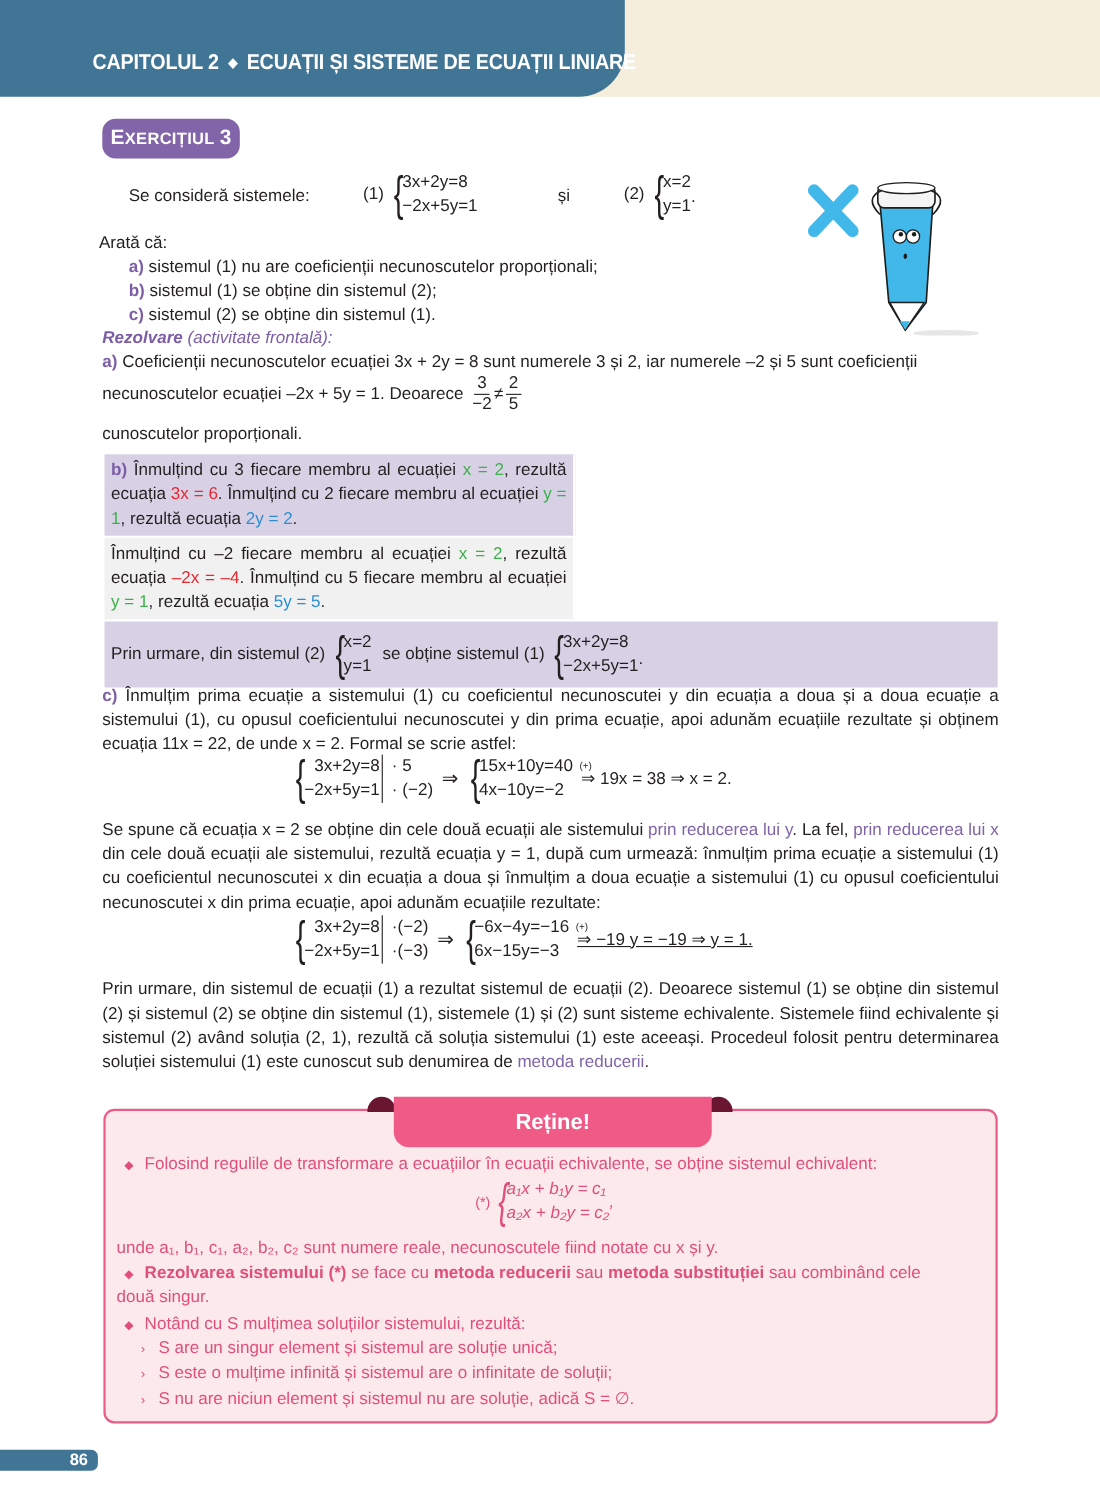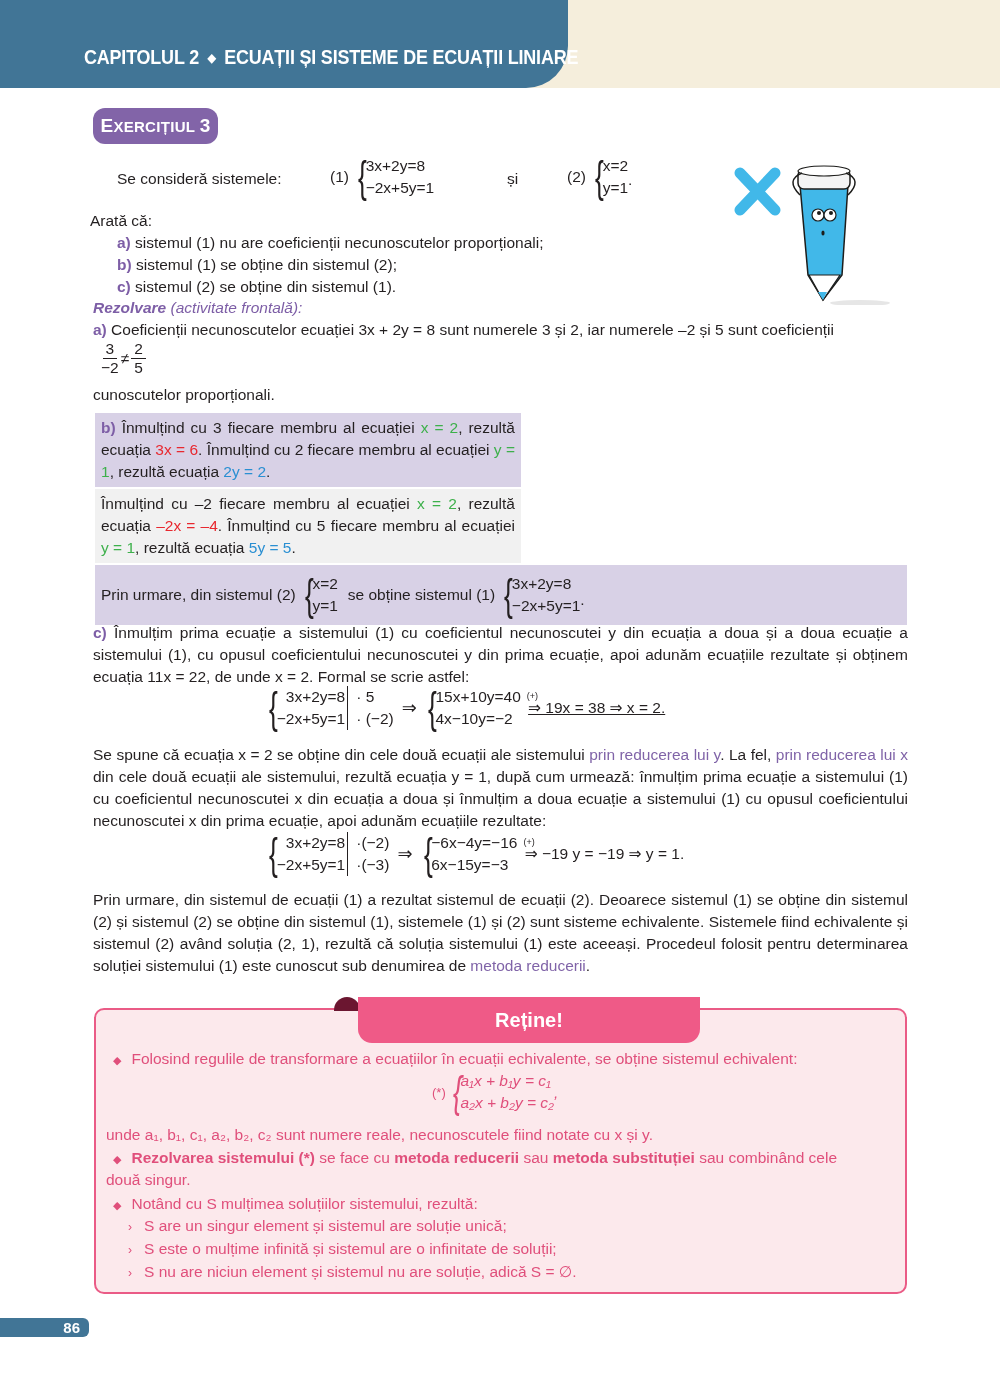--- a/index.html
+++ b/index.html
@@ -46,21 +46,21 @@
   .arrow { margin: 0 8px; font-size: 18px; }
   .plus { font-size: 9px; position: relative; top: -12px; }
   .frac { display: inline-flex; flex-direction: column; align-items: center; vertical-align: middle; line-height: 18px; margin: 0 2px; }
   .frac .num { border-bottom: 1px solid #231f20; padding: 0 3px; }
   
   .retine {
     position: absolute; left: 94px; top: 1008px; width: 813px; height: 286px; background: #fce9ec;
     border: 2px solid #ea5b86; border-radius: 10px;
   }
   .retine-tab {
-    position: absolute; left: 358px; top: 997px; width: 342px; height: 46px; background: #ef5a87;
+    position: absolute; left: 358px; top: 997px; width: 289px; height: 46px; background: #ef5a87;
     border-radius: 0 0 14px 14px; color: #fff; font-weight: bold; font-size: 20px; display: flex; align-items: center; justify-content: center;
   }
   .roll { position: absolute; top: 997px; width: 26px; height: 14px; background: #6b1630; border-radius: 14px 14px 0 0; }
   .pink { color: #e04f7b; }
   .pink b { font-weight: bold; }
   .bullet { font-size: 11px; margin-right: 10px; }
   .chev { font-size: 12px; margin-right: 12px; }
   .pagenum {
     position: absolute; left: -10px; top: 1318px; width: 99px; height: 19px; background: #417596;
     border-radius: 0 6px 6px 0; color: #fff; font-weight: bold; font-size: 15px; text-align: right; padding-right: 9px; line-height: 19px;
@@ -123,20 +123,21 @@
 </svg>
 
 <div class="txt" style="left:90px;top:210px;">Arată că:</div>
 <div class="txt" style="left:117px;top:232px;"><span class="lbl">a)</span> <span>sistemul (1) nu are coeficienții necunoscutelor proporționali;</span></div>
 <div class="txt" style="left:117px;top:254px;"><span class="lbl">b)</span> <span>sistemul (1) se obține din sistemul (2);</span></div>
 <div class="txt" style="left:117px;top:276px;"><span class="lbl">c)</span> <span>sistemul (2) se obține din sistemul (1).</span></div>
 
 <div class="txt purple" style="left:93px;top:297px;font-style:italic;"><b>Rezolvare</b> <span>(activitate frontală):</span></div>
 <div class="txt" style="left:93px;top:319px;width:815px;"><span class="lbl">a)</span> <span>Coeficienții necunoscutelor ecuației 3x + 2y = 8 sunt numerele 3 și 2, iar numerele –2 și 5 sunt coeficienții</span></div>
 <div class="txt" style="left:93px;top:340px;display:flex;align-items:center;">
+  <span>necunoscutelor ecuației –2x + 5y = 1. Deoarece</span>
   <span class="frac" style="margin-left:8px;">
       <span class="num">3</span>
       <span>−2</span>
     </span>
   <span>≠</span>
   <span class="frac">
       <span class="num">2</span>
       <span>5</span>
     </span>
 </div>
@@ -180,21 +181,21 @@
       <span>· 5</span>
       <span>· (−2)</span>
     </span>
   <span class="arrow">⇒</span>
   <span class="brace">{</span>
   <span class="lines">
       <span>15x+10y=40</span>
       <span>4x−10y=−2</span>
     </span>
   <span class="plus" style="margin-left:6px;">(+)</span>
-  <span style="margin-left:-10px;text-decoration:underline;">⇒ 19x = 38 ⇒ x = 2.</span>
+  <span style="margin-left:-10px;">⇒ 19x = 38 ⇒ x = 2.</span>
 </div>
 
 <div class="justify" style="left:93px;top:744px;width:815px;"><span>Se spune că ecuația x = 2 se obține din cele două ecuații ale sistemului </span><span class="lilac-link">prin reducerea lui y</span><span>. La fel, </span><span class="lilac-link">prin reducerea lui x</span><span> din cele două ecuații ale sistemului, rezultă ecuația y = 1, după cum urmează: înmulțim prima ecuație a sistemului (1) cu coeficientul necunoscutei x din ecuația a doua și înmulțim a doua ecuație a sistemului (1) cu opusul coeficientului necunoscutei x din prima ecuație, apoi adunăm ecuațiile rezultate:</span></div>
 
 <div class="eqn" style="left:266px;top:832px;">
   <span class="brace">{</span>
   <span class="lines" style="text-align:right;">
       <span>3x+2y=8</span>
       <span>−2x+5y=1</span>
     </span>
@@ -202,21 +203,21 @@
       <span>·(−2)</span>
       <span>·(−3)</span>
     </span>
   <span class="arrow">⇒</span>
   <span class="brace">{</span>
   <span class="lines">
       <span>−6x−4y=−16</span>
       <span>6x−15y=−3</span>
     </span>
   <span class="plus" style="margin-left:6px;">(+)</span>
-  <span style="margin-left:-10px;">⇒ −19 y = −19 ⇒ y = 1.</span>
+  <span style="margin-left:-10px;text-decoration:underline;">⇒ −19 y = −19 ⇒ y = 1.</span>
 </div>
 
 <div class="justify" style="left:93px;top:889px;width:815px;"><span>Prin urmare, din sistemul de ecuații (1) a rezultat sistemul de ecuații (2). Deoarece sistemul (1) se obține din sistemul (2) și sistemul (2) se obține din sistemul (1), sistemele (1) și (2) sunt sisteme echivalente. Sistemele fiind echivalente și sistemul (2) având soluția (2, 1), rezultă că soluția sistemului (1) este aceeași. Procedeul folosit pentru determinarea soluției sistemului (1) este cunoscut sub denumirea de </span><span class="lilac-link">metoda reducerii</span><span>.</span></div>
 
 <div class="retine"></div>
 <div class="roll" style="left:334px;"></div>
 <div class="roll" style="left:640px;"></div>
 <div class="retine-tab">Reține!</div>
 
 <div class="txt pink" style="left:113px;top:1048px;"><span class="bullet">◆</span><span>Folosind regulile de transformare a ecuațiilor în ecuații echivalente, se obține sistemul echivalent:</span></div>

